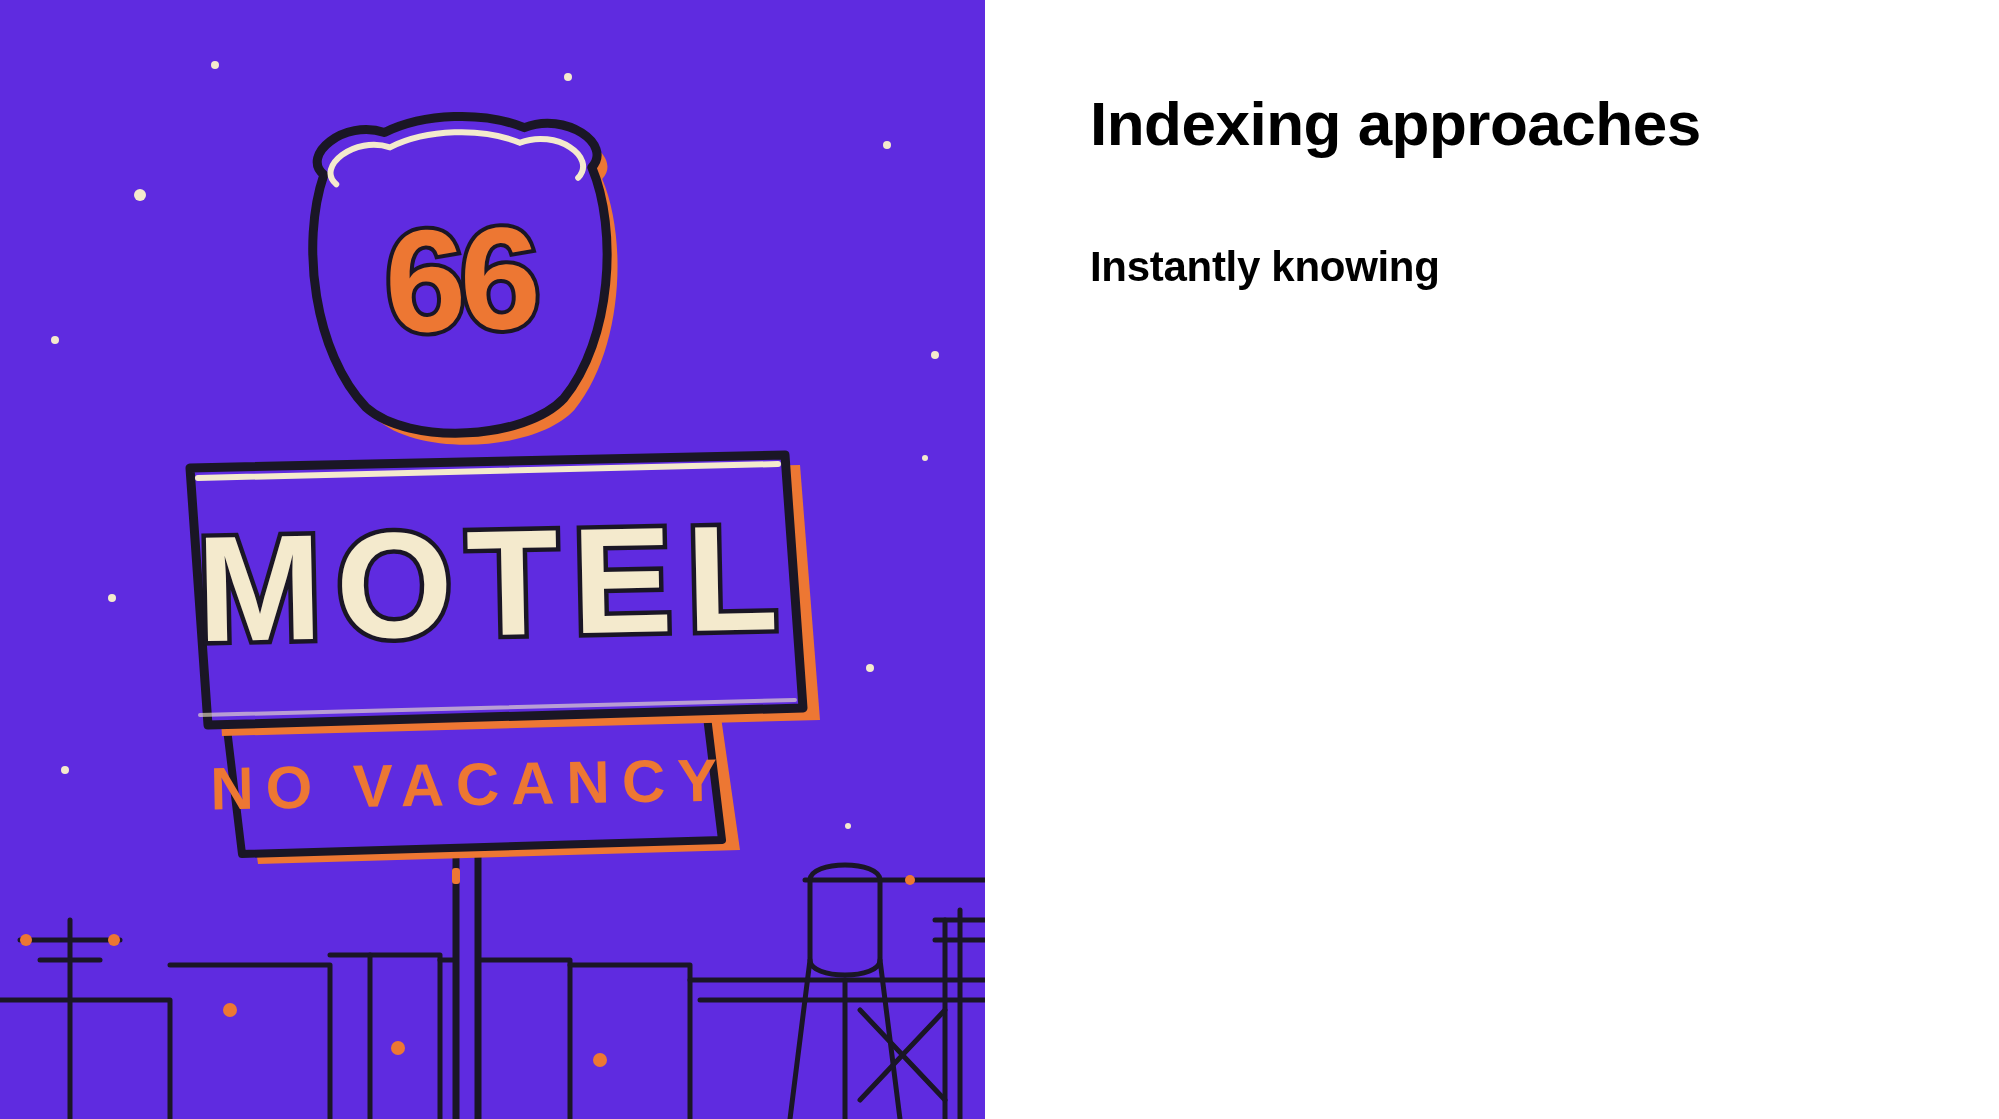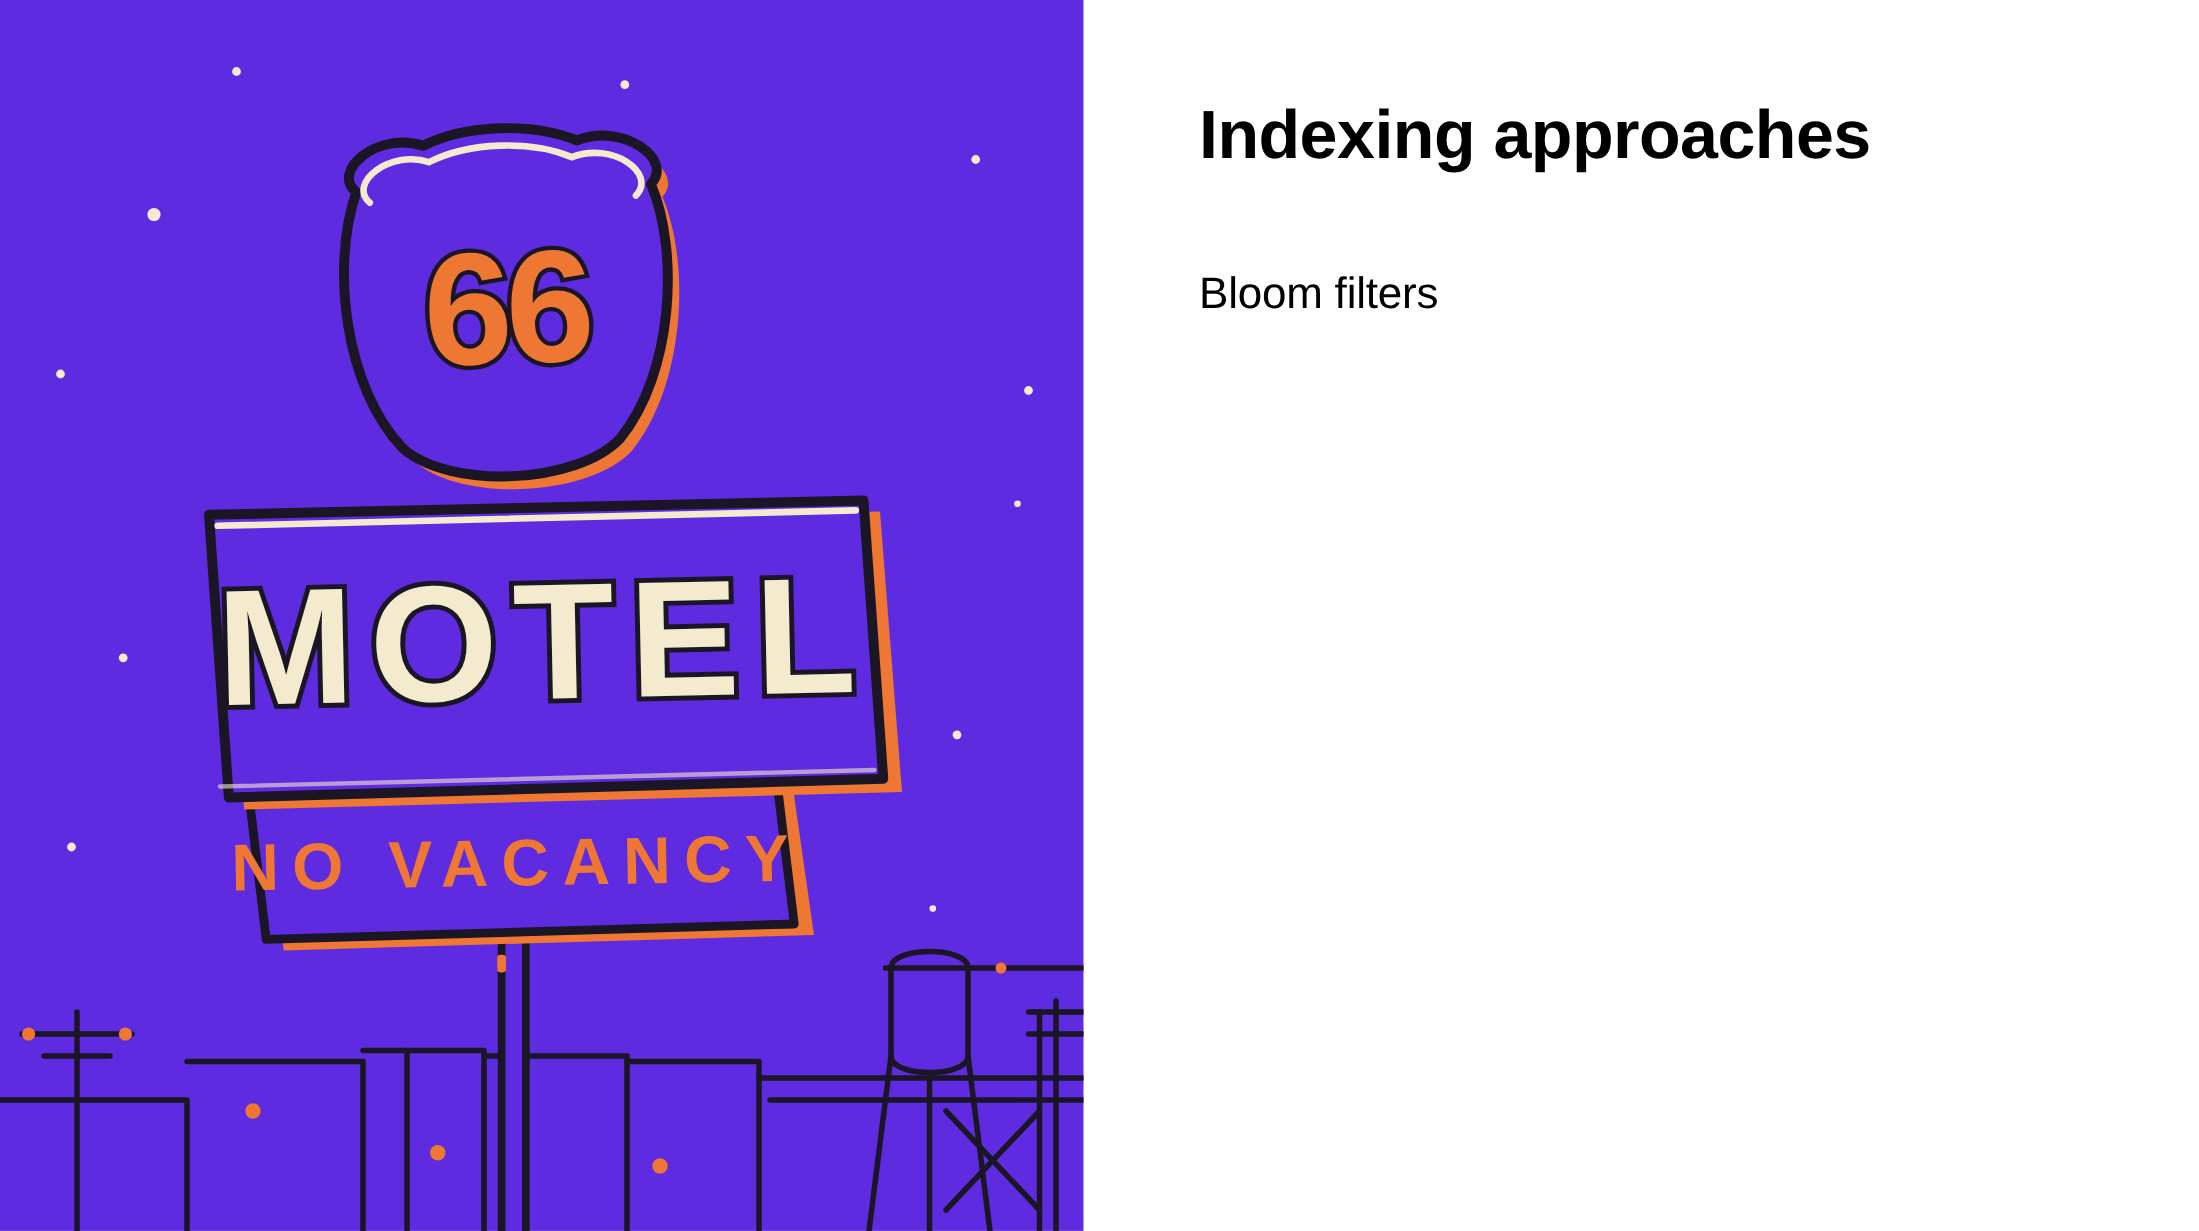--- a/index.html
+++ b/index.html
@@ -177,18 +177,18 @@
       </g>
 
       <g fill="#ed7733">
         <rect x="452" y="868" width="8" height="16" rx="3"></rect>
       </g>
     </svg>
   </div>
 
   <div class="right">
     <h1 class="title">Indexing approaches</h1>
+    <h2 class="subtitle">Instantly knowing</h2>
     <div class="body-block block1">
-      <div>Bloom filters</div>
     </div>
   </div>
 
 </div>
 
 </body></html>

